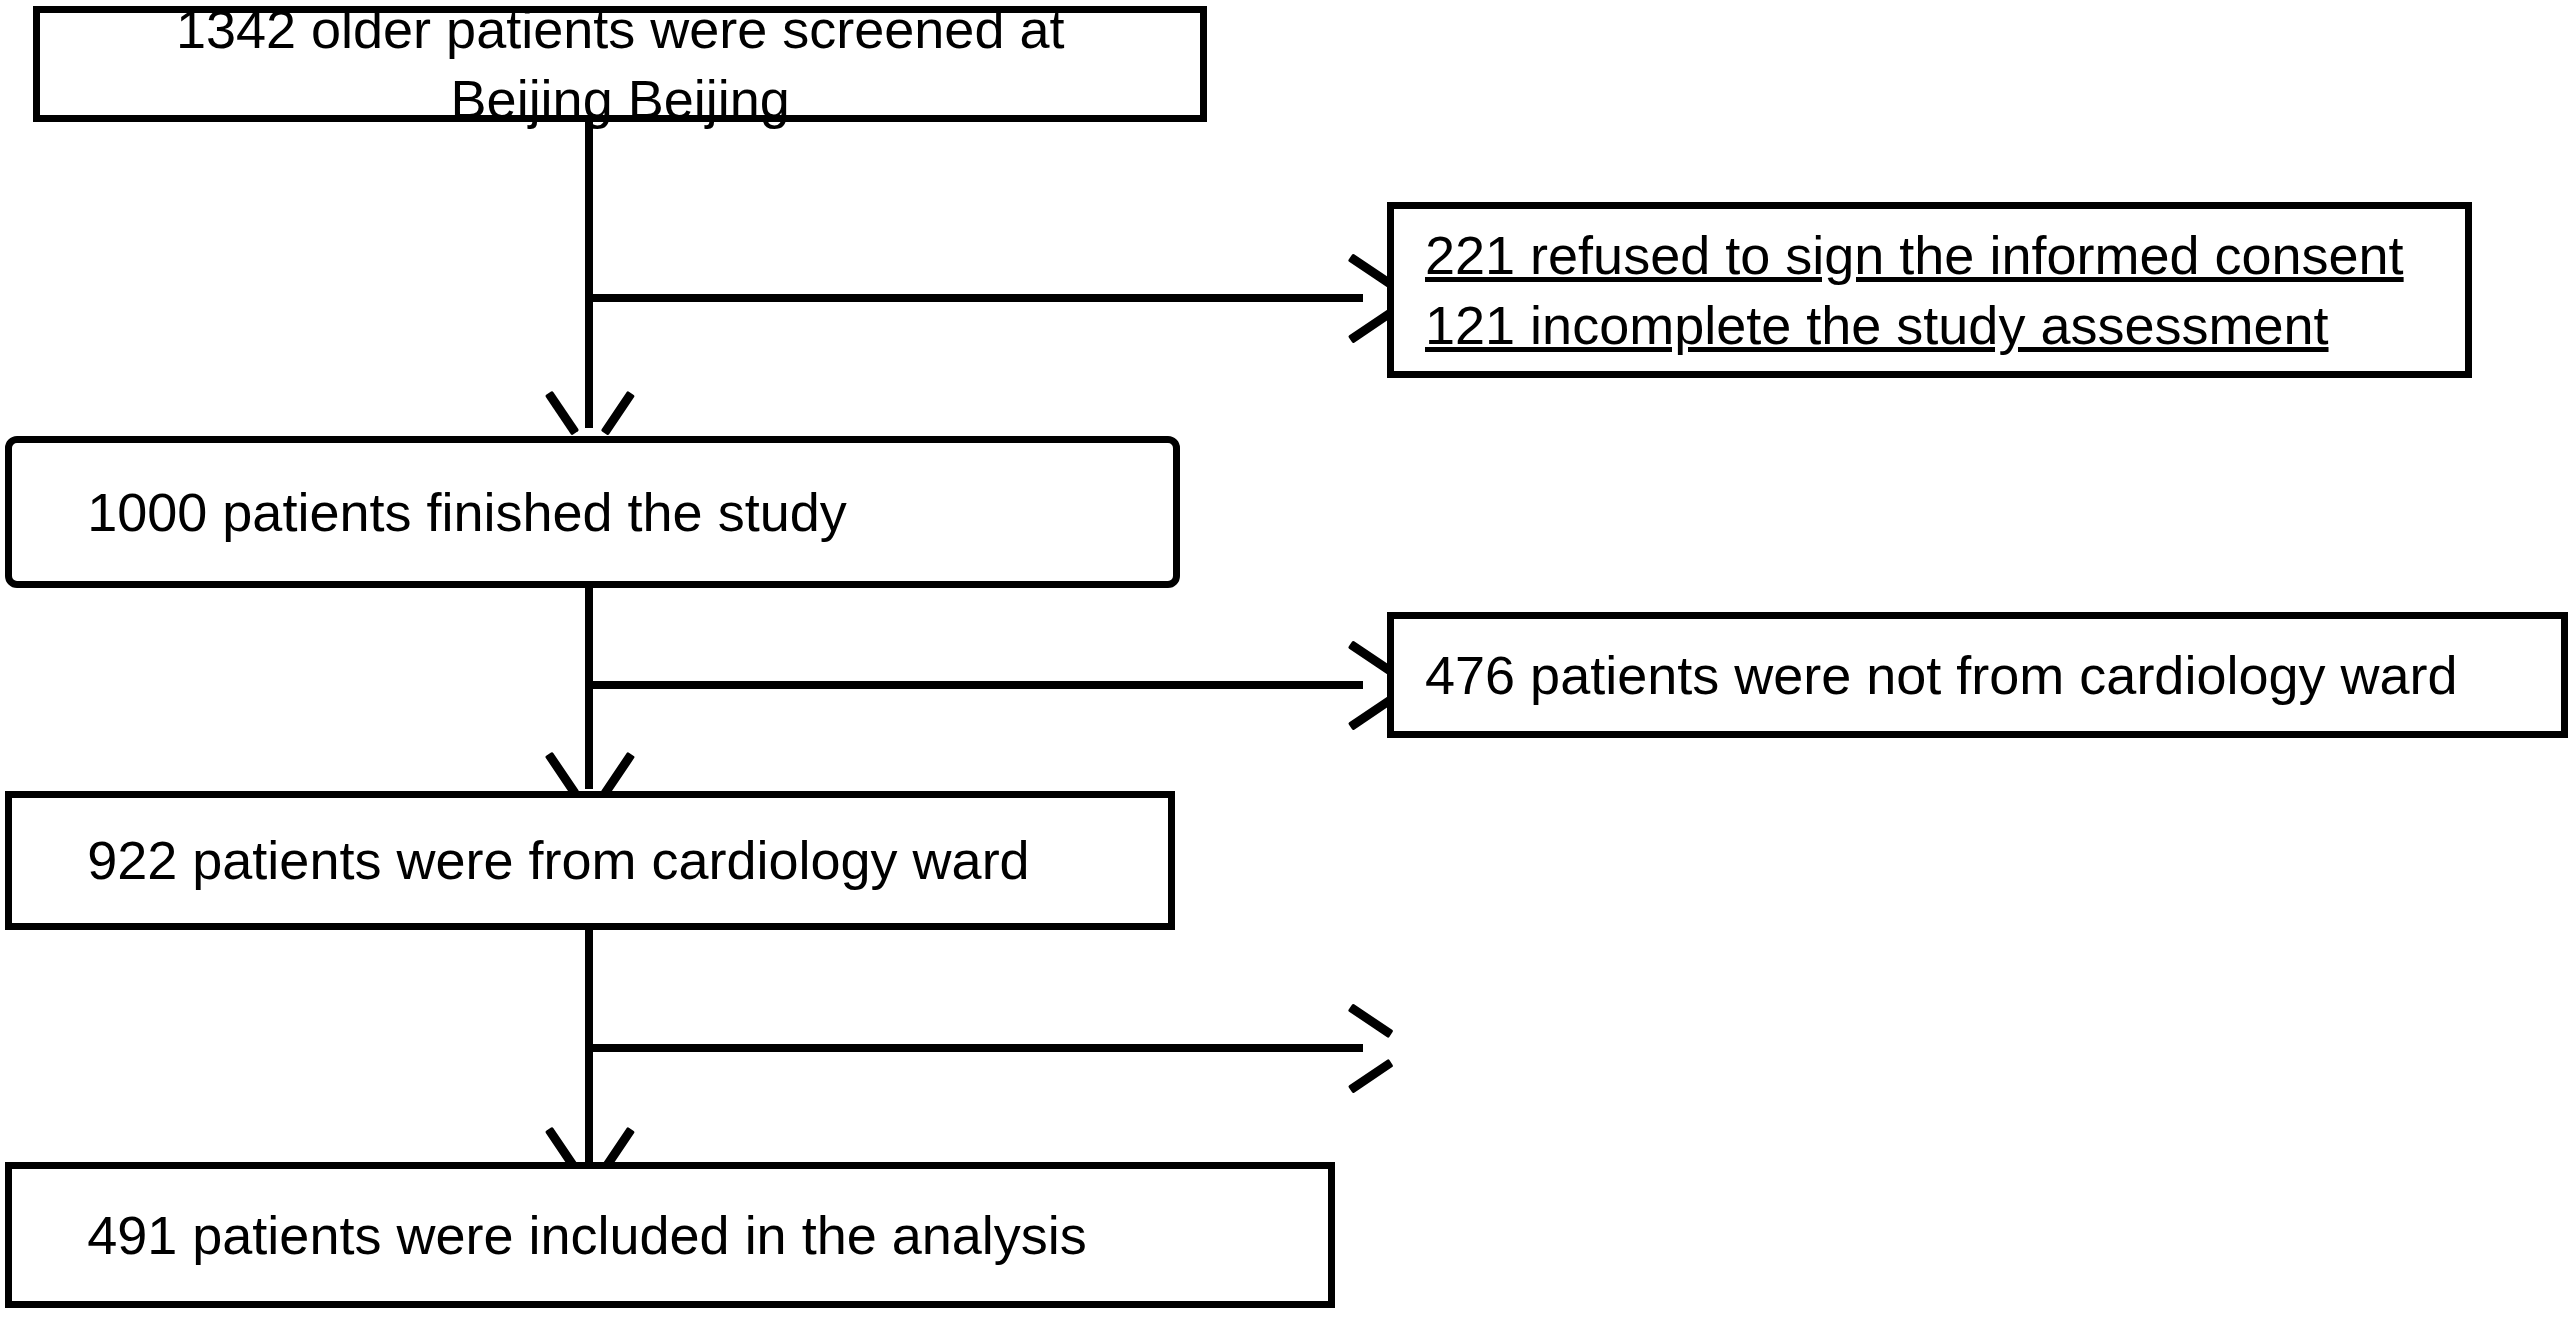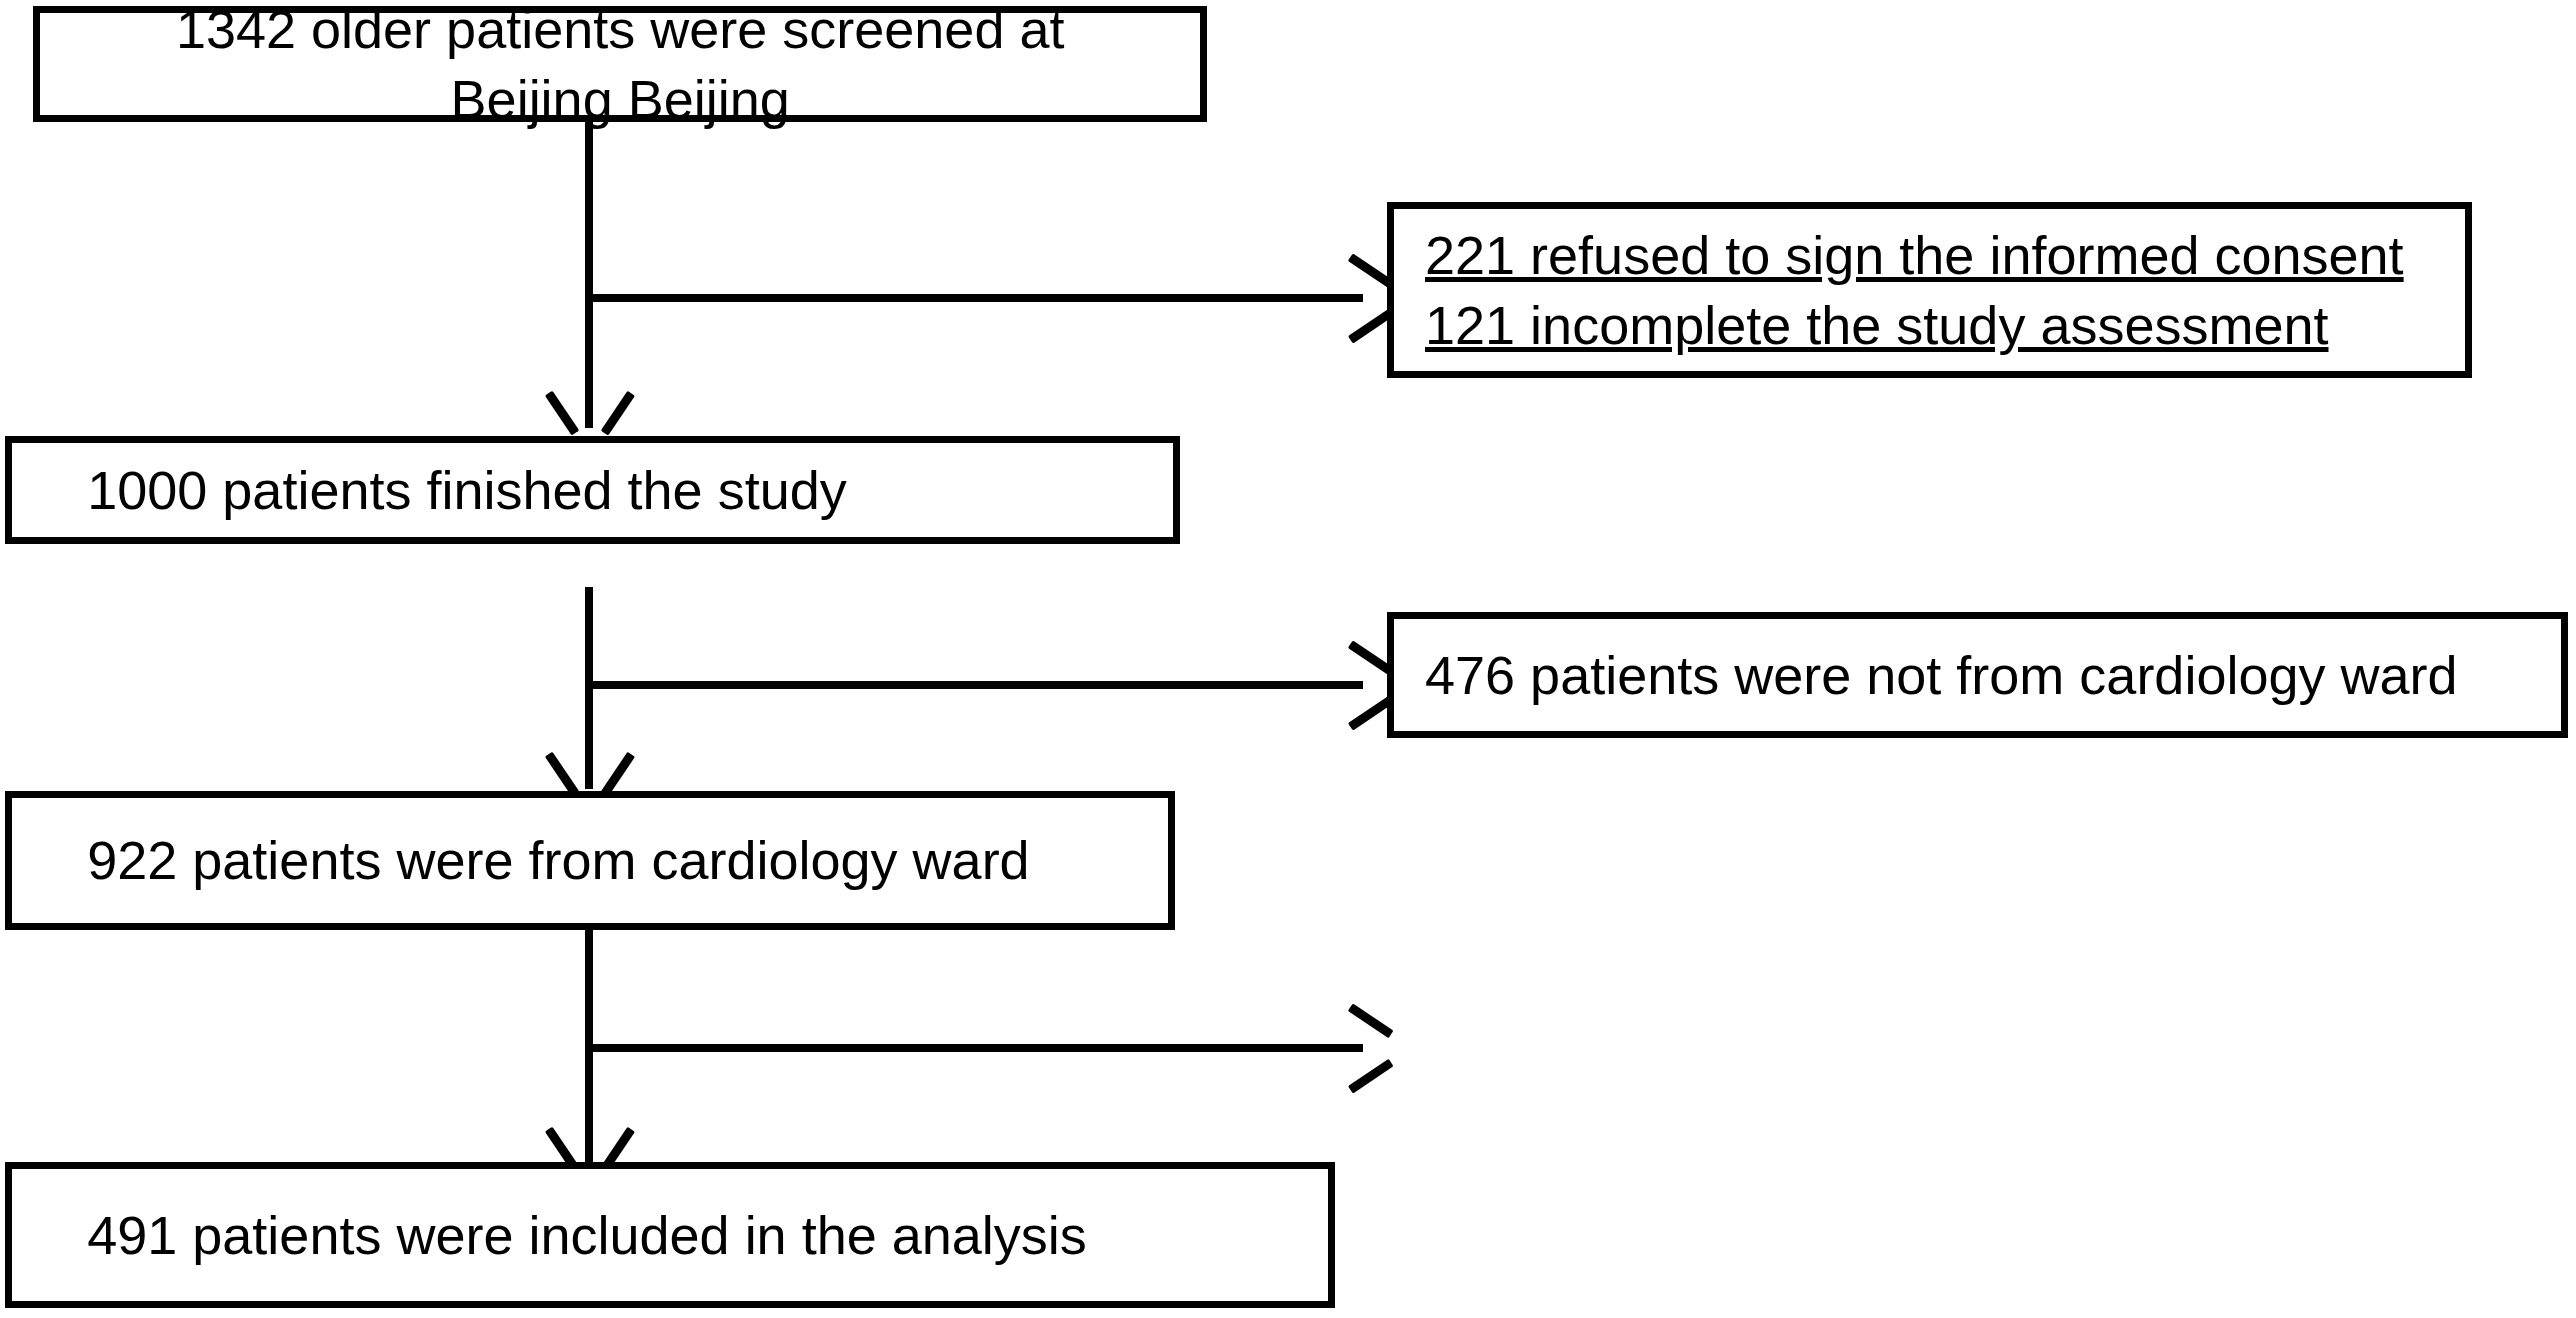--- a/index.html
+++ b/index.html
@@ -49,21 +49,21 @@
   }
 
   
   .node-side .line {
     padding-left: 31px;
     text-align: left;
   }
 
   
   #node-screened      { left: 5.2px;   top: 5.7px;   width: 1174px; height: 116px; margin-left: 28px; }
-  #node-finished      { left: 5.2px;   top: 436px;  width: 1175px; height: 108px; }
+  #node-finished      { left: 5.2px;   top: 436px;  width: 1175px; height: 152px; border-radius: 12px; }
   #node-cardiology    { left: 5.2px;   top: 791px; width: 1170px; height: 139px; }
   #node-analysis      { left: 5.2px;   top: 1162px; width: 1330px; height: 146px; }
 
   #node-excl-consent  { left: 1387px; top: 202px;  width: 1085px; height: 176px; text-decoration: underline; }
   #node-excl-ward     { left: 1387px; top: 612px; width: 1181px; height: 126px; }
   #node-excl-tugt     { left: 1387px; top: 990px; width: 1168px; height: 128px; }
 
   
   .vline {
     position: absolute;

